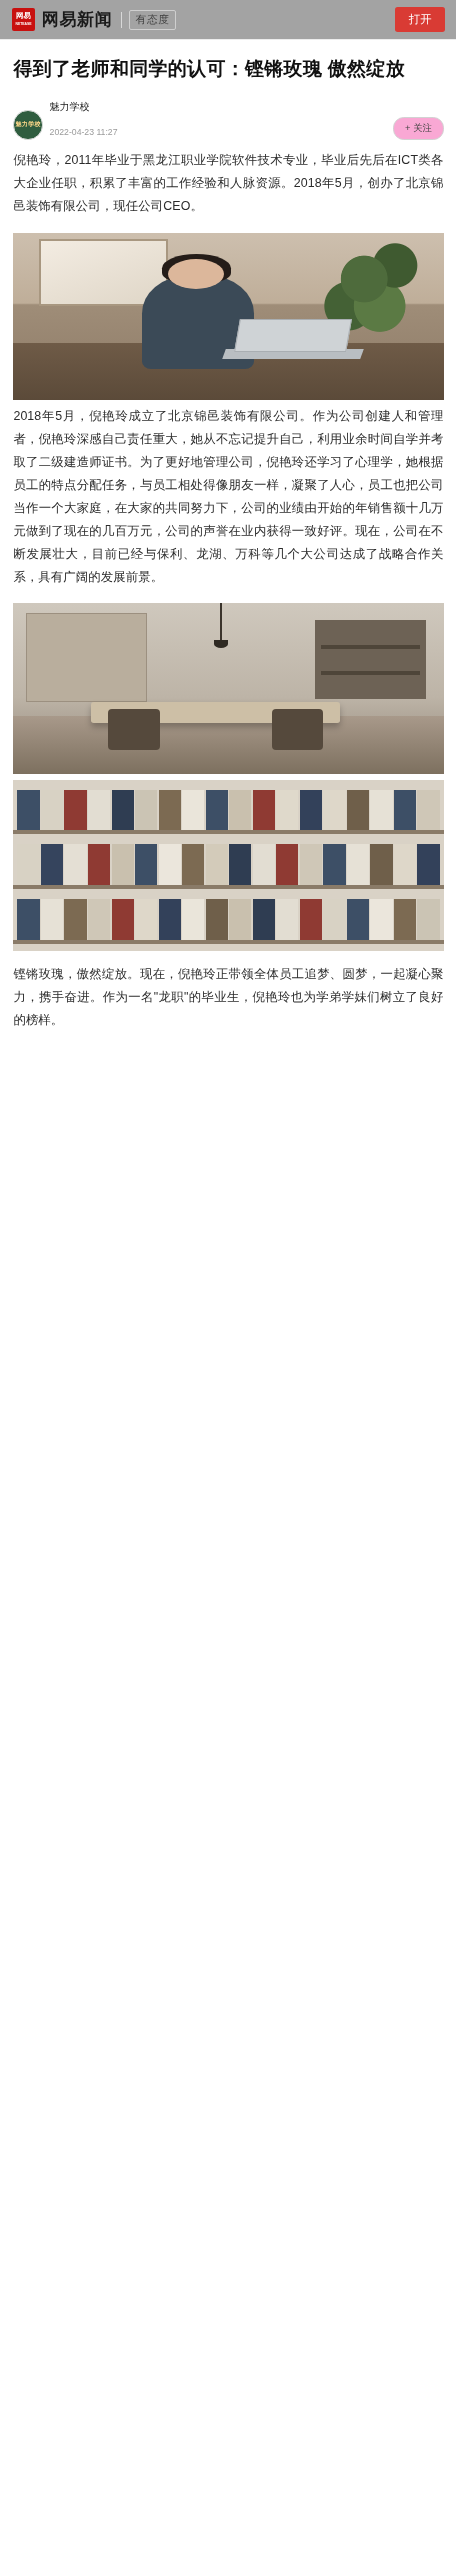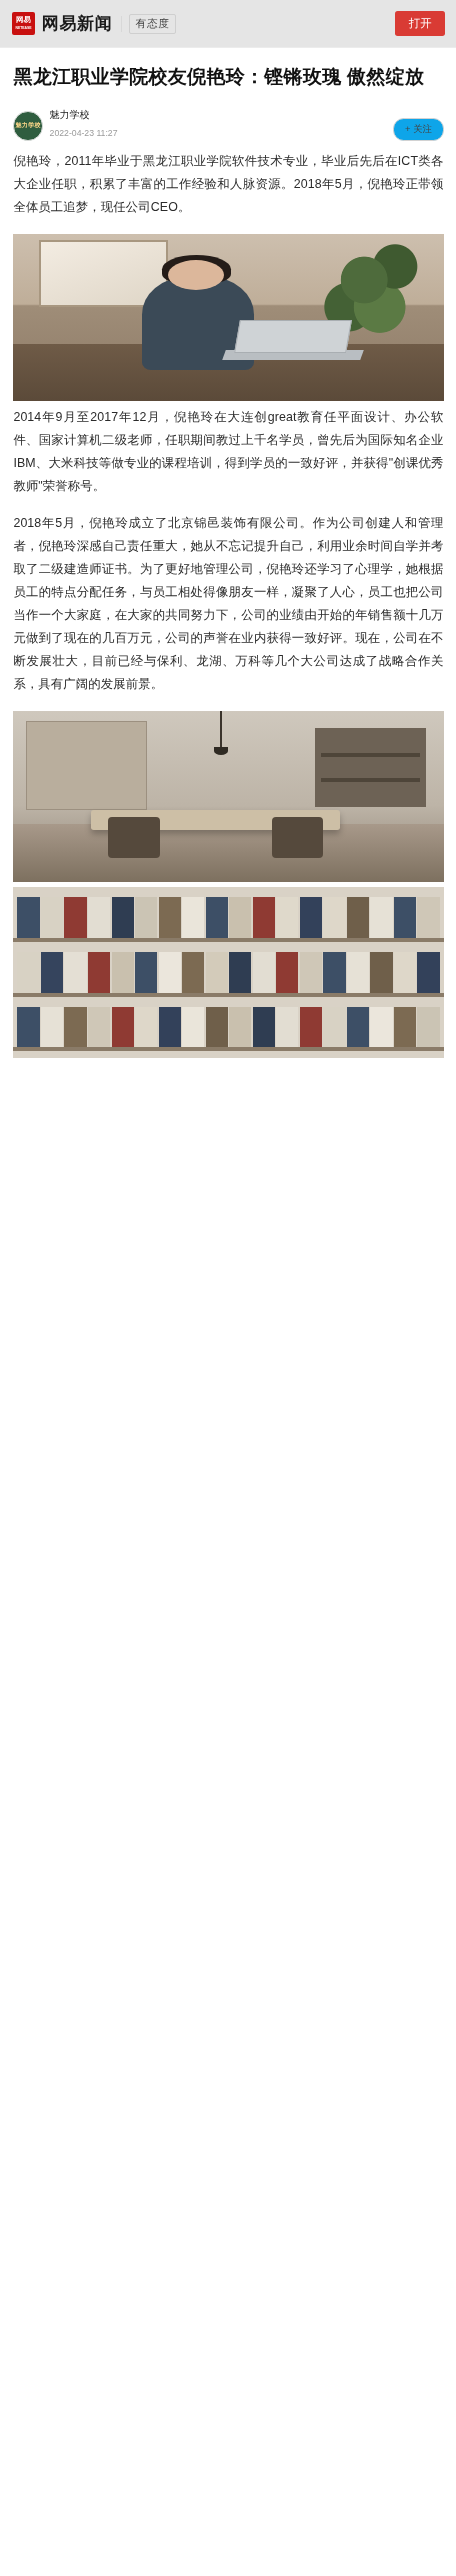--- a/index.html
+++ b/index.html
@@ -10,26 +10,26 @@
   }
   body {
     width: 457px;
     font-family: "Liberation Sans", sans-serif;
     color: #222222;
     -webkit-font-smoothing: antialiased;
   }
 
   
   .topbar {
-    height: 48px;
+    height: 40px;
     display: flex;
     align-items: center;
     padding: 0 12px;
     border-bottom: 0.7px solid #ececec;
-    background: #e5e5e5;
+    background: #a3a3a3;
   }
   .logo-block {
     display: flex;
     align-items: center;
     gap: 6.7px;
   }
   .logo-mark {
     width: 23px;
     height: 23px;
     background: #c8100f;
@@ -119,28 +119,28 @@
   }
   .source-name {
     font-size: 10px;
     color: #222222;
     line-height: 13.4px;
   }
   .source-time {
     font-size: 8.7px;
     color: #9b9b9b;
     line-height: 13.4px;
-    margin-top: 6px;
+    margin-top: 13px;
   }
   .follow-btn {
     margin-left: auto;
     font-size: 9.4px;
     color: #444444;
     border: 0.7px solid #d2d2d2;
-    background: #0ea5e9;
+    background: #f9a8d4;
     border-radius: 10.7px;
     padding: 4px 10.7px;
     cursor: pointer;
     font-family: "Liberation Sans", sans-serif;
   }
 
   p.para {
     font-size: 12.4px;
     line-height: 1.85;
     color: #2b2b2b;
@@ -260,49 +260,48 @@
     </div>
     <div class="logo-text">网易新闻</div>
   </div>
   <div class="logo-divider"></div>
   <div class="slogan">有态度</div>
   <button class="open-btn">打开</button>
 </div>
 
 <div class="article">
 
-  <h1 class="headline">黑龙江职业学院校友倪艳玲：铿锵玫瑰 傲然绽放</h1>
+  <h1 class="headline">得到了老师和同学的认可：铿锵玫瑰 傲然绽放</h1>
 
   <div class="source-row">
     <div class="avatar">魅力学校</div>
     <div class="source-meta">
       <div class="source-name">魅力学校</div>
       <div class="source-time">2022-04-23 11:27</div>
     </div>
     <button class="follow-btn">+ 关注</button>
   </div>
 
-  <p class="para">倪艳玲，2011年毕业于黑龙江职业学院软件技术专业，毕业后先后在ICT类各大企业任职，积累了丰富的工作经验和人脉资源。2018年5月，倪艳玲正带领全体员工追梦，现任公司CEO。</p>
+  <p class="para">倪艳玲，2011年毕业于黑龙江职业学院软件技术专业，毕业后先后在ICT类各大企业任职，积累了丰富的工作经验和人脉资源。2018年5月，创办了北京锦邑装饰有限公司，现任公司CEO。</p>
 
   <figure>
     <div class="photo photo-1">
       <div class="p1-bg"></div>
       <div class="p1-window"></div>
       <div class="p1-plant"></div>
       <div class="p1-table"></div>
       <div class="p1-person-body"></div>
       <div class="p1-hair"></div>
       <div class="p1-person-head"></div>
       <div class="p1-laptop-base"></div>
       <div class="p1-laptop"></div>
     </div>
   </figure>
 
 
-  <p class="para">2014年9月至2017年12月，倪艳玲在大连创great教育任平面设计、办公软件、国家计算机二级老师，任职期间教过上千名学员，曾先后为国际知名企业IBM、大米科技等做专业的课程培训，得到学员的一致好评，并获得"创课优秀教师"荣誉称号。</p>
   <p class="para">2018年5月，倪艳玲成立了北京锦邑装饰有限公司。作为公司创建人和管理者，倪艳玲深感自己责任重大，她从不忘记提升自己，利用业余时间自学并考取了二级建造师证书。为了更好地管理公司，倪艳玲还学习了心理学，她根据员工的特点分配任务，与员工相处得像朋友一样，凝聚了人心，员工也把公司当作一个大家庭，在大家的共同努力下，公司的业绩由开始的年销售额十几万元做到了现在的几百万元，公司的声誉在业内获得一致好评。现在，公司在不断发展壮大，目前已经与保利、龙湖、万科等几个大公司达成了战略合作关系，具有广阔的发展前景。</p>
 
   <figure>
     <div class="photo photo-2">
       <div class="p2-bg"></div>
       <div class="p2-wallpanel"></div>
       <div class="p2-shelf"></div>
       <div class="p2-floor"></div>
       <div class="p2-table"></div>
       <div class="p2-chair-a"></div>
@@ -370,15 +369,16 @@
         <i style="background:#8f3a33"></i>
           <i style="background:#d8d2c4"></i>
           <i style="background:#3d4f66"></i>
         <i style="background:#ebe6dc"></i>
           <i style="background:#7c6a52"></i>
           <i style="background:#cbc4b4"></i>
       </div>
     </div>
   </figure>
 
+  <p class="para" style="margin-top:12px">铿锵玫瑰，傲然绽放。现在，倪艳玲正带领全体员工追梦、圆梦，一起凝心聚力，携手奋进。作为一名"龙职"的毕业生，倪艳玲也为学弟学妹们树立了良好的榜样。</p>
 
 </div>
 
 
 </body></html>

